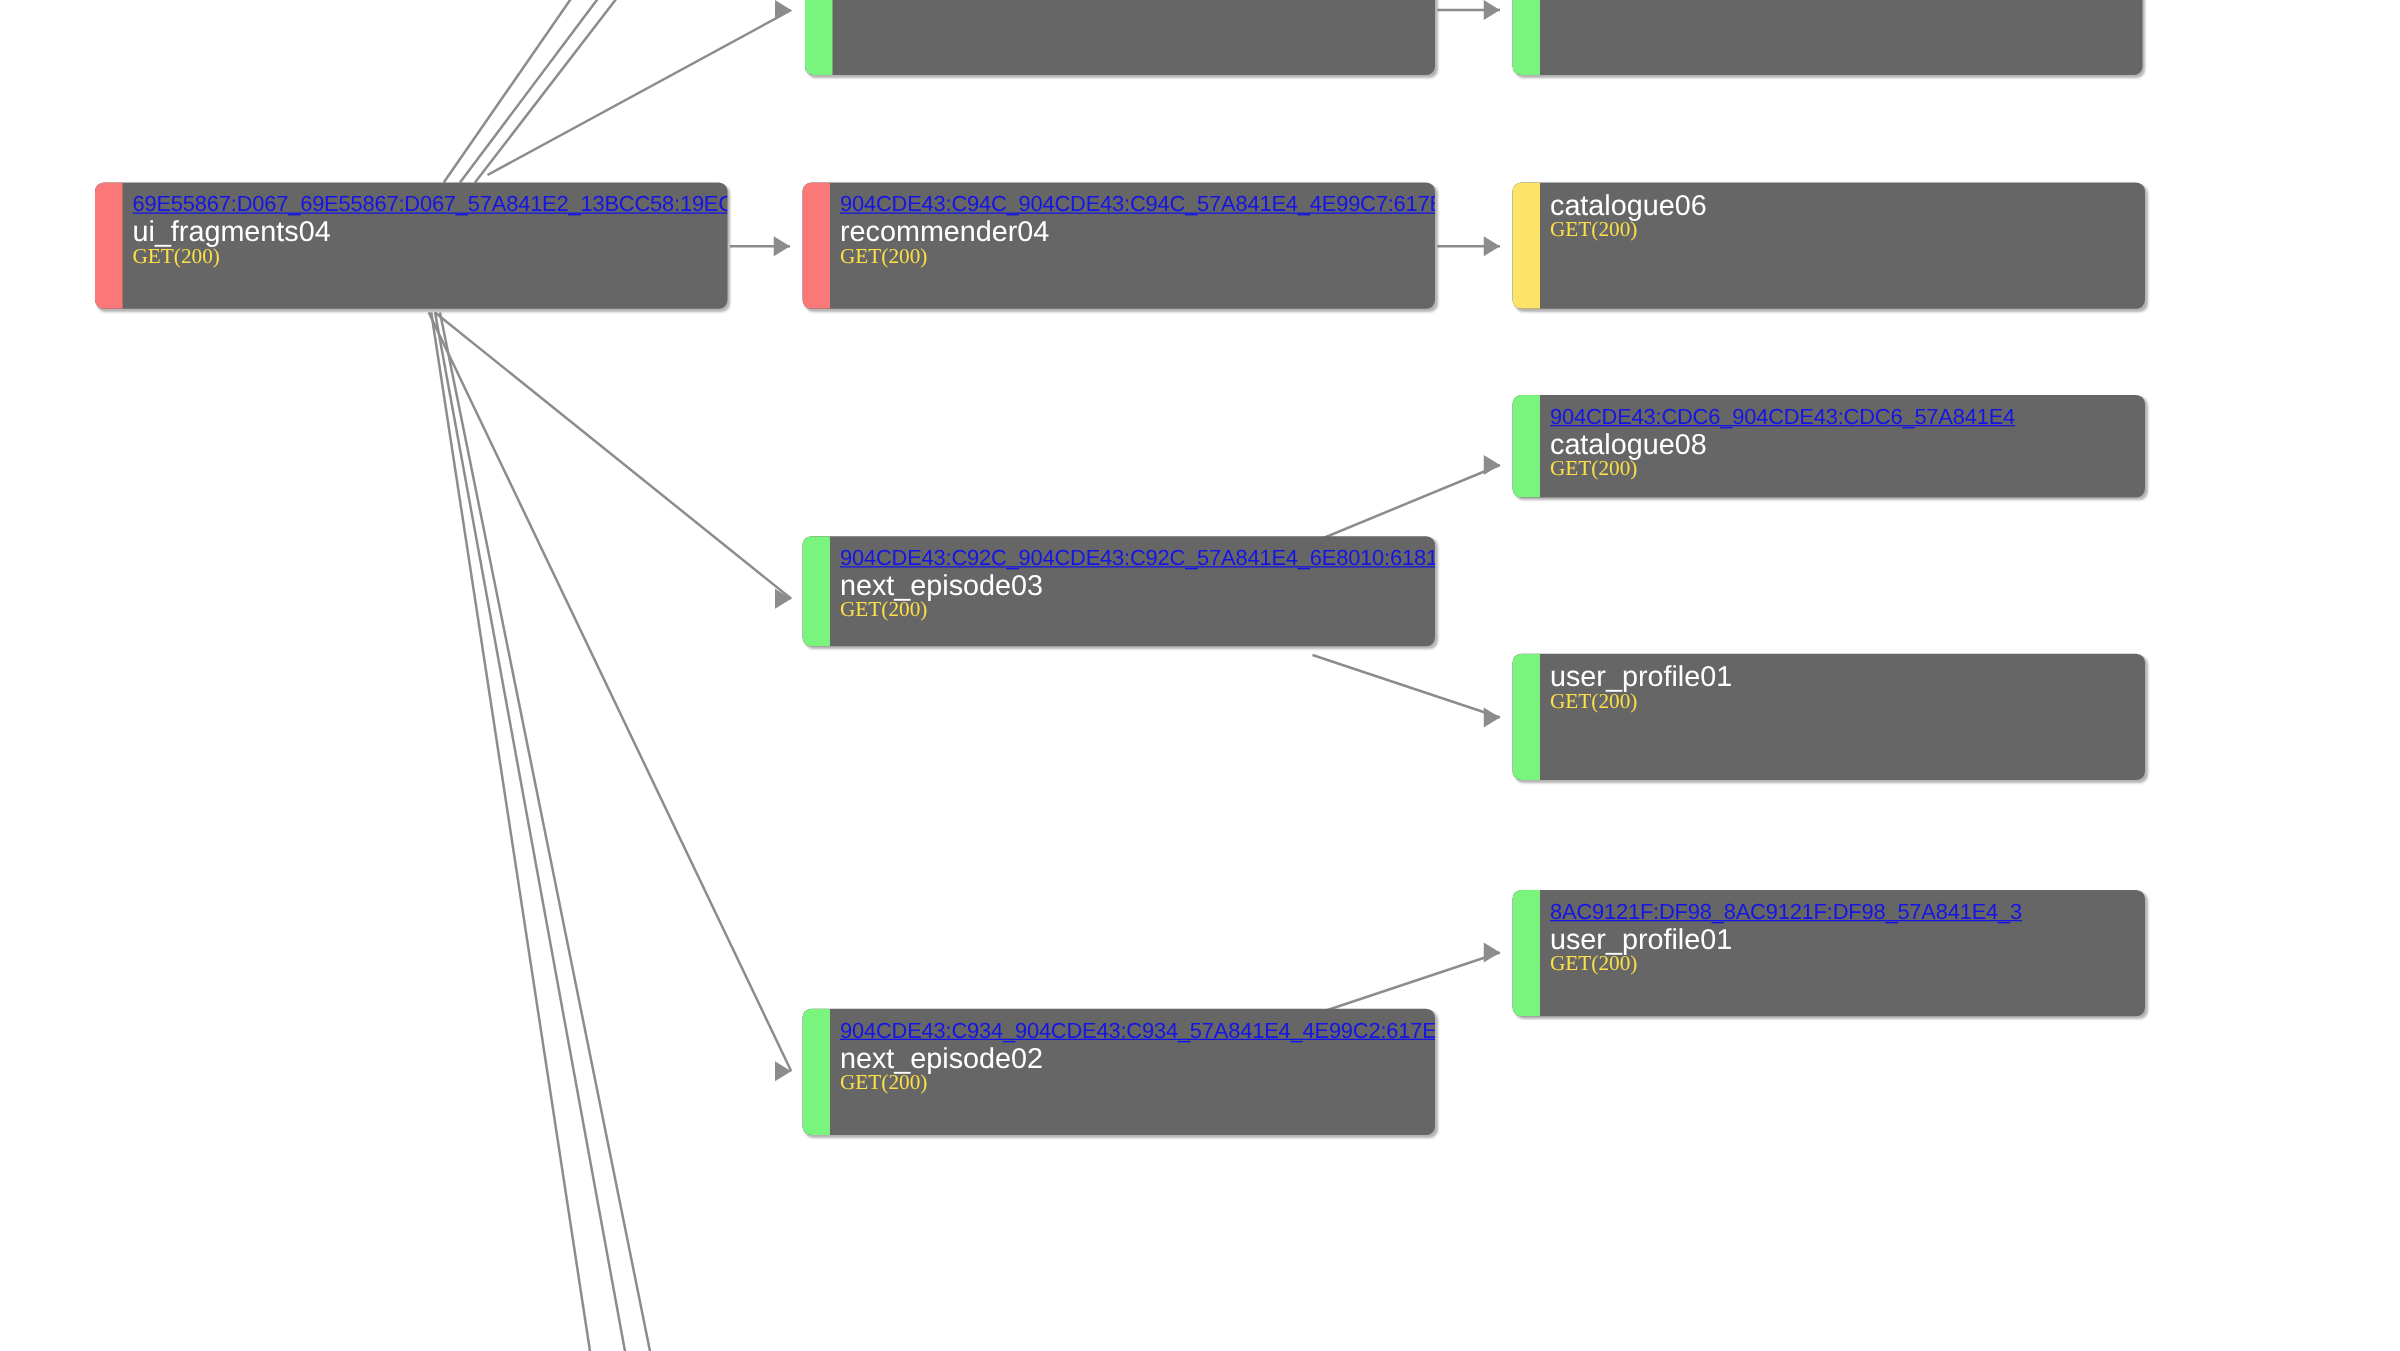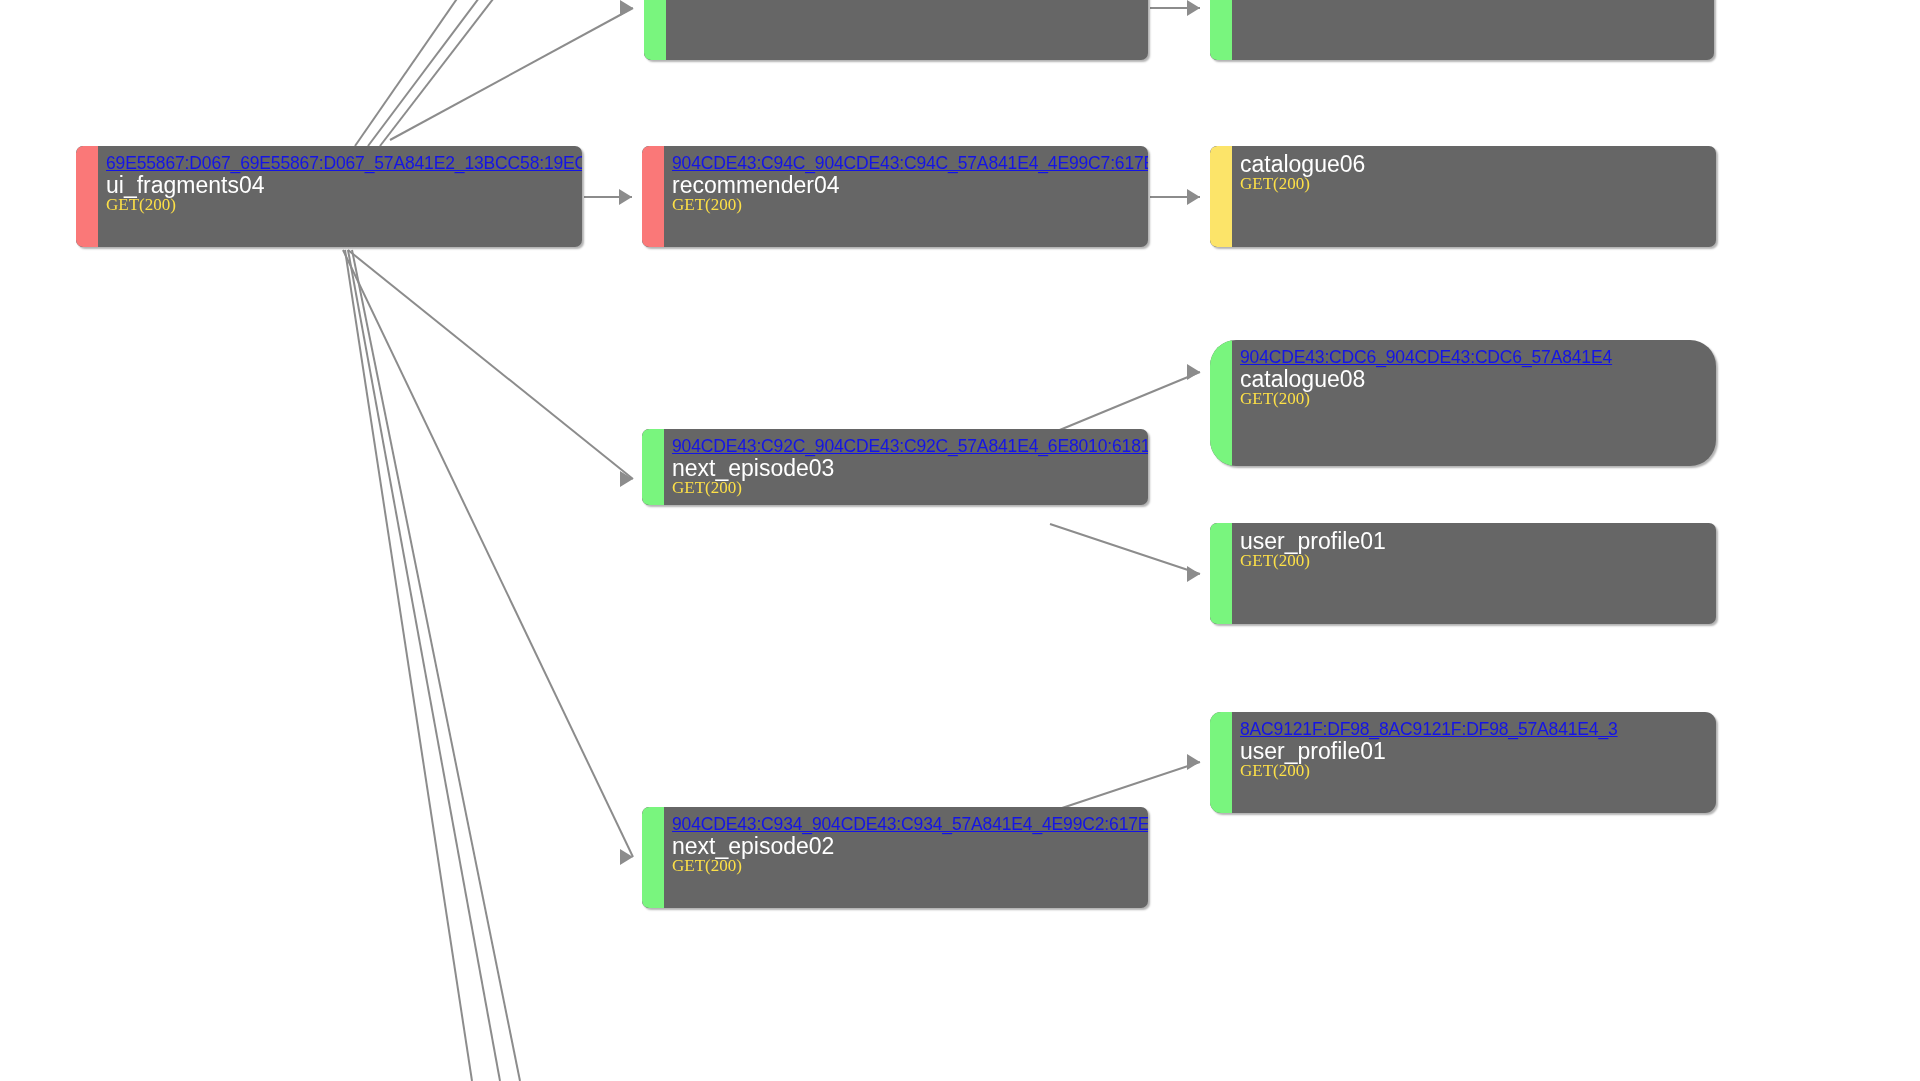--- a/index.html
+++ b/index.html
@@ -153,44 +153,44 @@
           <span class="node-status">GET(200)</span>
         </div>
       </div>
       <div class="node" style="left: 1210px; top: 146px; width: 506px; height: 101px;">
         <div class="node-accent" style="background: rgb(252, 228, 105);"></div>
         <div class="node-body">
           <span class="node-name">catalogue06</span>
           <span class="node-status">GET(200)</span>
         </div>
       </div>
-      <div class="node" style="left: 1210px; top: 340px; width: 506px; height: 126px; border-radius: 26px;">
+      <div class="node" style="left: 1210px; top: 316px; width: 506px; height: 82px;">
         <div class="node-accent" style="background: rgb(121, 245, 126);"></div>
         <div class="node-body">
           <a class="node-id">904CDE43:CDC6_904CDE43:CDC6_57A841E4</a>
           <span class="node-name">catalogue08</span>
           <span class="node-status">GET(200)</span>
         </div>
       </div>
-      <div class="node" style="left: 642px; top: 429px; width: 506px; height: 76px;">
+      <div class="node" style="left: 642px; top: 429px; width: 506px; height: 88px;">
         <div class="node-accent" style="background: rgb(121, 245, 126);"></div>
         <div class="node-body">
           <a class="node-id">904CDE43:C92C_904CDE43:C92C_57A841E4_6E8010:6181</a>
           <span class="node-name">next_episode03</span>
           <span class="node-status">GET(200)</span>
         </div>
       </div>
       <div class="node" style="left: 1210px; top: 523px; width: 506px; height: 101px;">
         <div class="node-accent" style="background: rgb(121, 245, 126);"></div>
         <div class="node-body">
           <span class="node-name">user_profile01</span>
           <span class="node-status">GET(200)</span>
         </div>
       </div>
-      <div class="node" style="left: 1210px; top: 712px; width: 506px; height: 101px; border-radius: 11px;">
+      <div class="node" style="left: 1210px; top: 712px; width: 506px; height: 101px;">
         <div class="node-accent" style="background: rgb(121, 245, 126);"></div>
         <div class="node-body">
           <a class="node-id">8AC9121F:DF98_8AC9121F:DF98_57A841E4_3</a>
           <span class="node-name">user_profile01</span>
           <span class="node-status">GET(200)</span>
         </div>
       </div>
       <div class="node" style="left: 642px; top: 807px; width: 506px; height: 101px;">
         <div class="node-accent" style="background: rgb(121, 245, 126);"></div>
         <div class="node-body">

